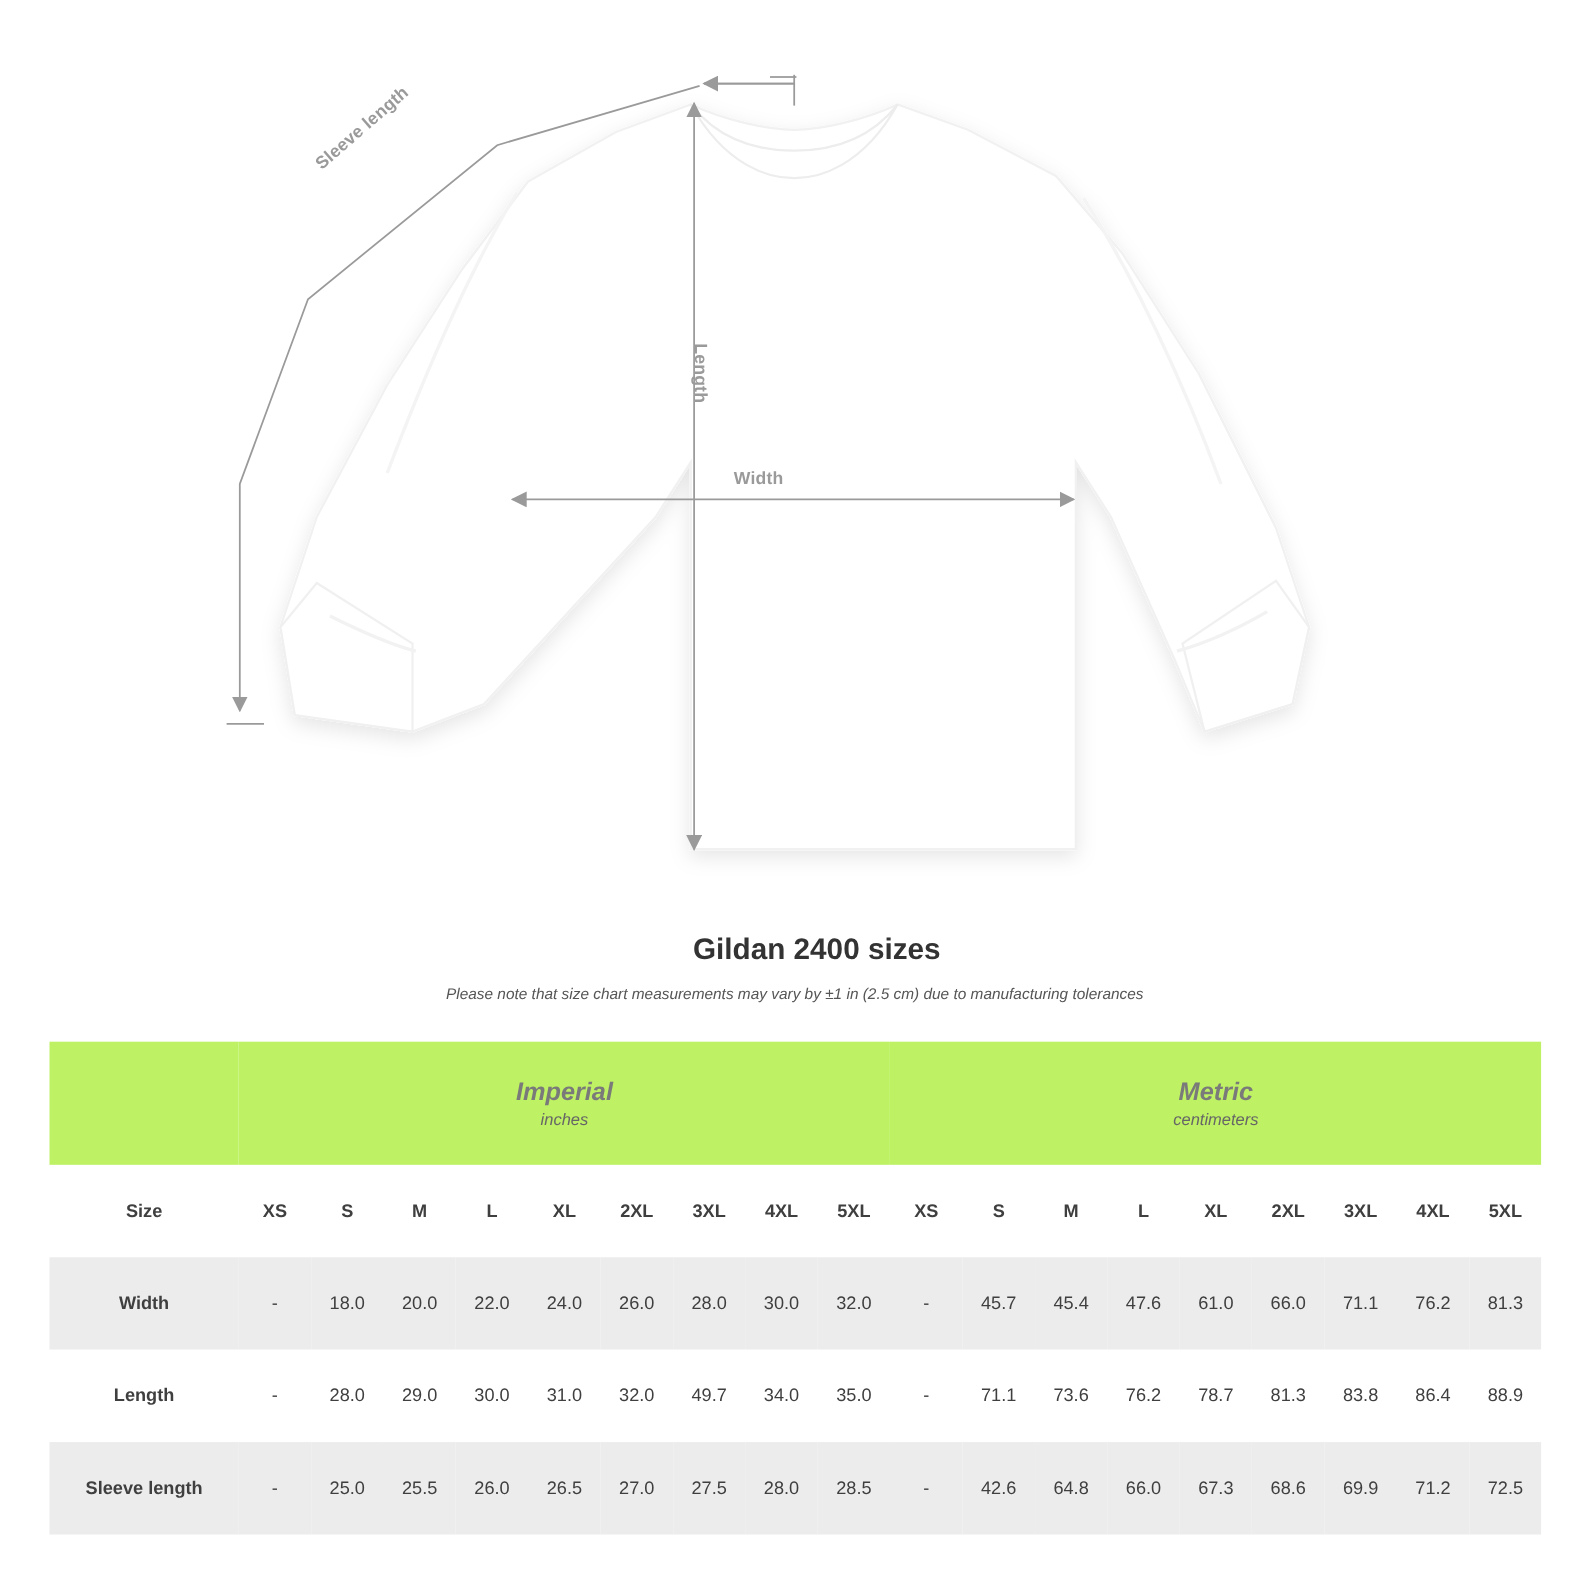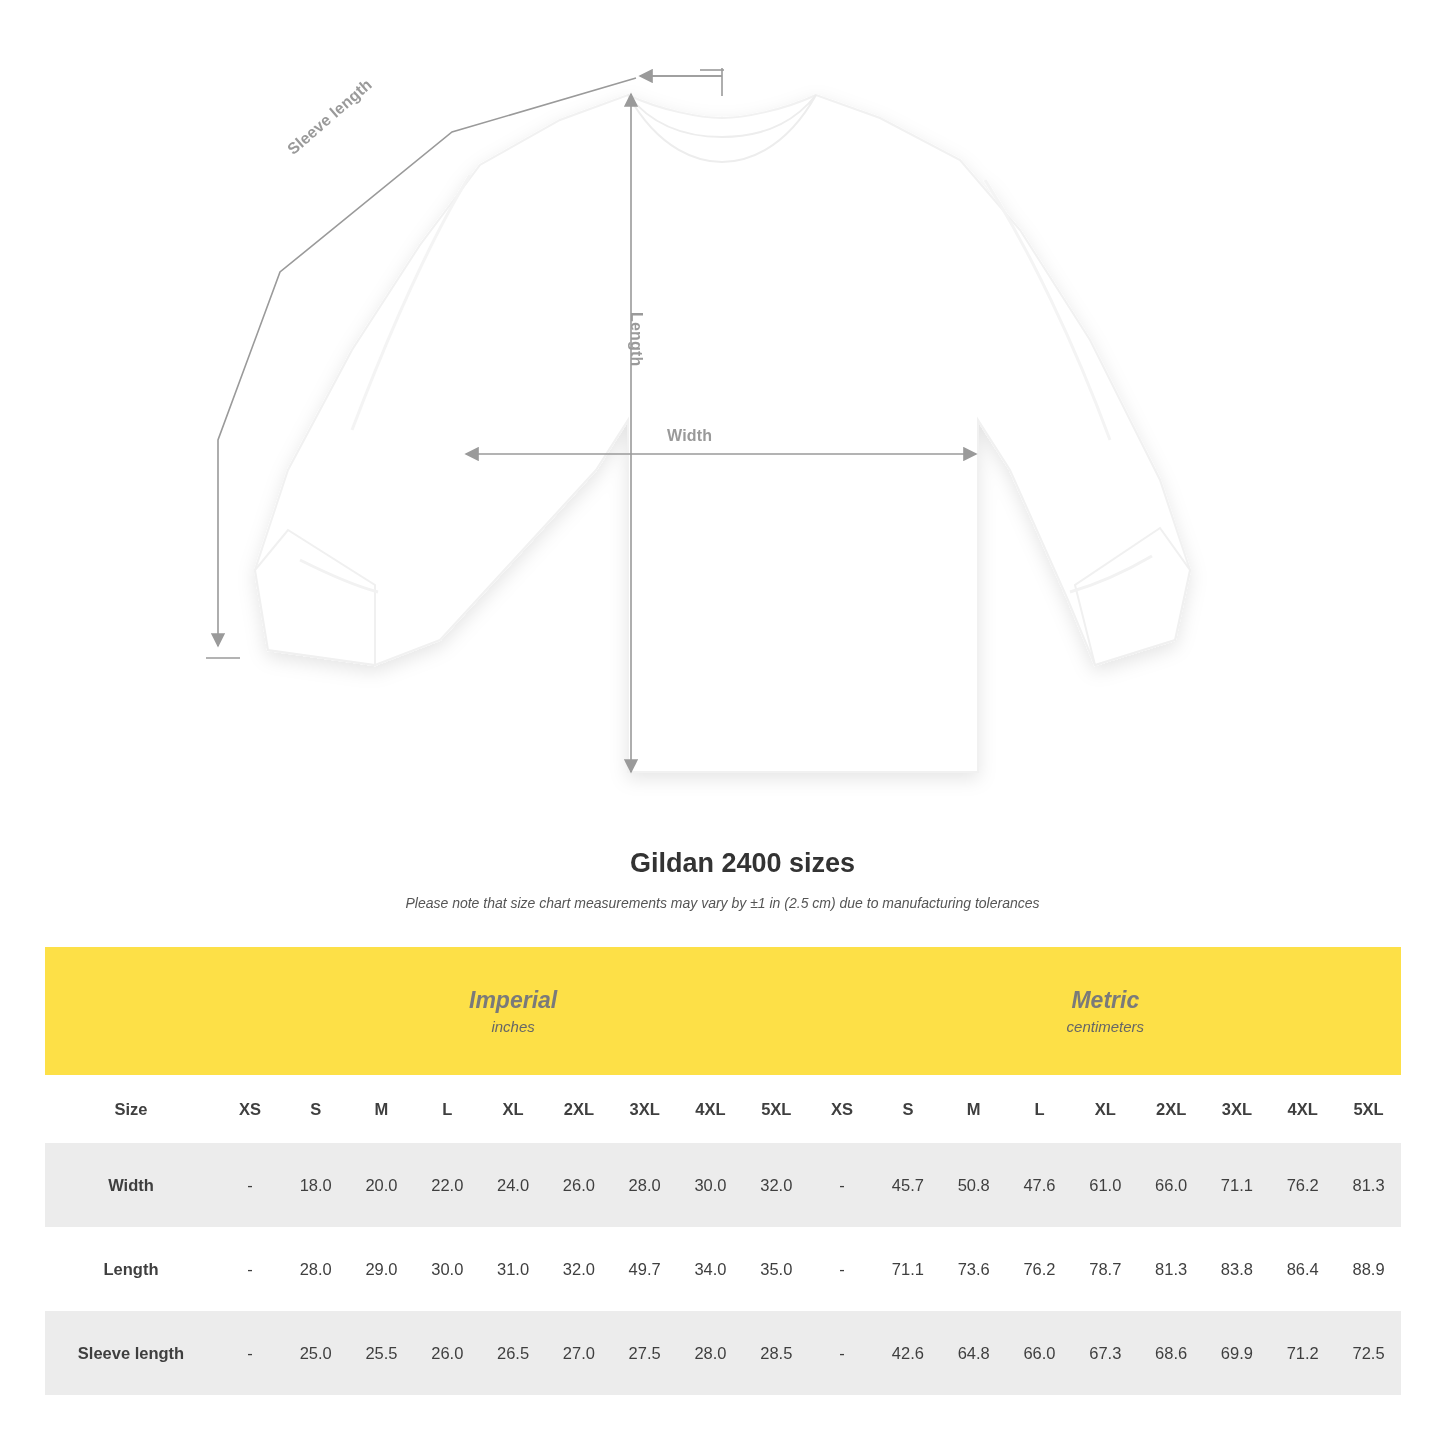--- a/index.html
+++ b/index.html
@@ -83,38 +83,38 @@
   table.size-table td,
   table.size-table th {
     text-align: center;
     vertical-align: middle;
     font-size: 16.5px;
     color: #3f3f3f;
     border: none;
     padding: 0;
   }
   .unit-header td {
-    height: 128px;
-    background: #fde047;
+    height: 112px;
+    background: #bef264;
   }
   .unit-name {
     font-size: 23px;
     font-weight: bold;
     font-style: italic;
     color: #7a7a7a;
     line-height: 1.15;
   }
   .unit-sub {
     font-size: 15px;
     font-style: italic;
     color: #666666;
     padding-top: 5px;
   }
   tr.row-size td {
-    height: 68px;
+    height: 84px;
     background: #ffffff;
   }
   tr.row-alt td {
     background: #ececec;
   }
   tr.row-plain td {
     background: #ffffff;
   }
   tr.data-row td {
     height: 84px;
@@ -281,21 +281,21 @@
           <td>18.0</td>
           <td>20.0</td>
           <td>22.0</td>
           <td>24.0</td>
           <td>26.0</td>
           <td>28.0</td>
           <td>30.0</td>
           <td>32.0</td>
           <td>-</td>
           <td>45.7</td>
-          <td>50.8</td>
+          <td>45.4</td>
           <td>47.6</td>
           <td>61.0</td>
           <td>66.0</td>
           <td>71.1</td>
           <td>76.2</td>
           <td>81.3</td>
         </tr>
         <tr class="data-row row-plain">
           <td class="rowhead">Length</td>
           <td>-</td>

